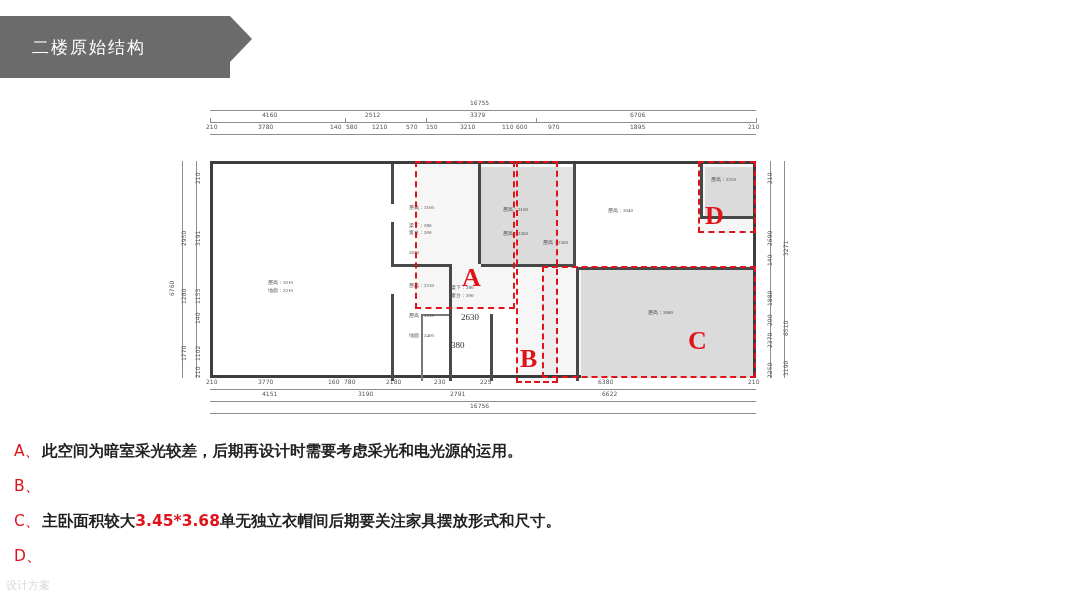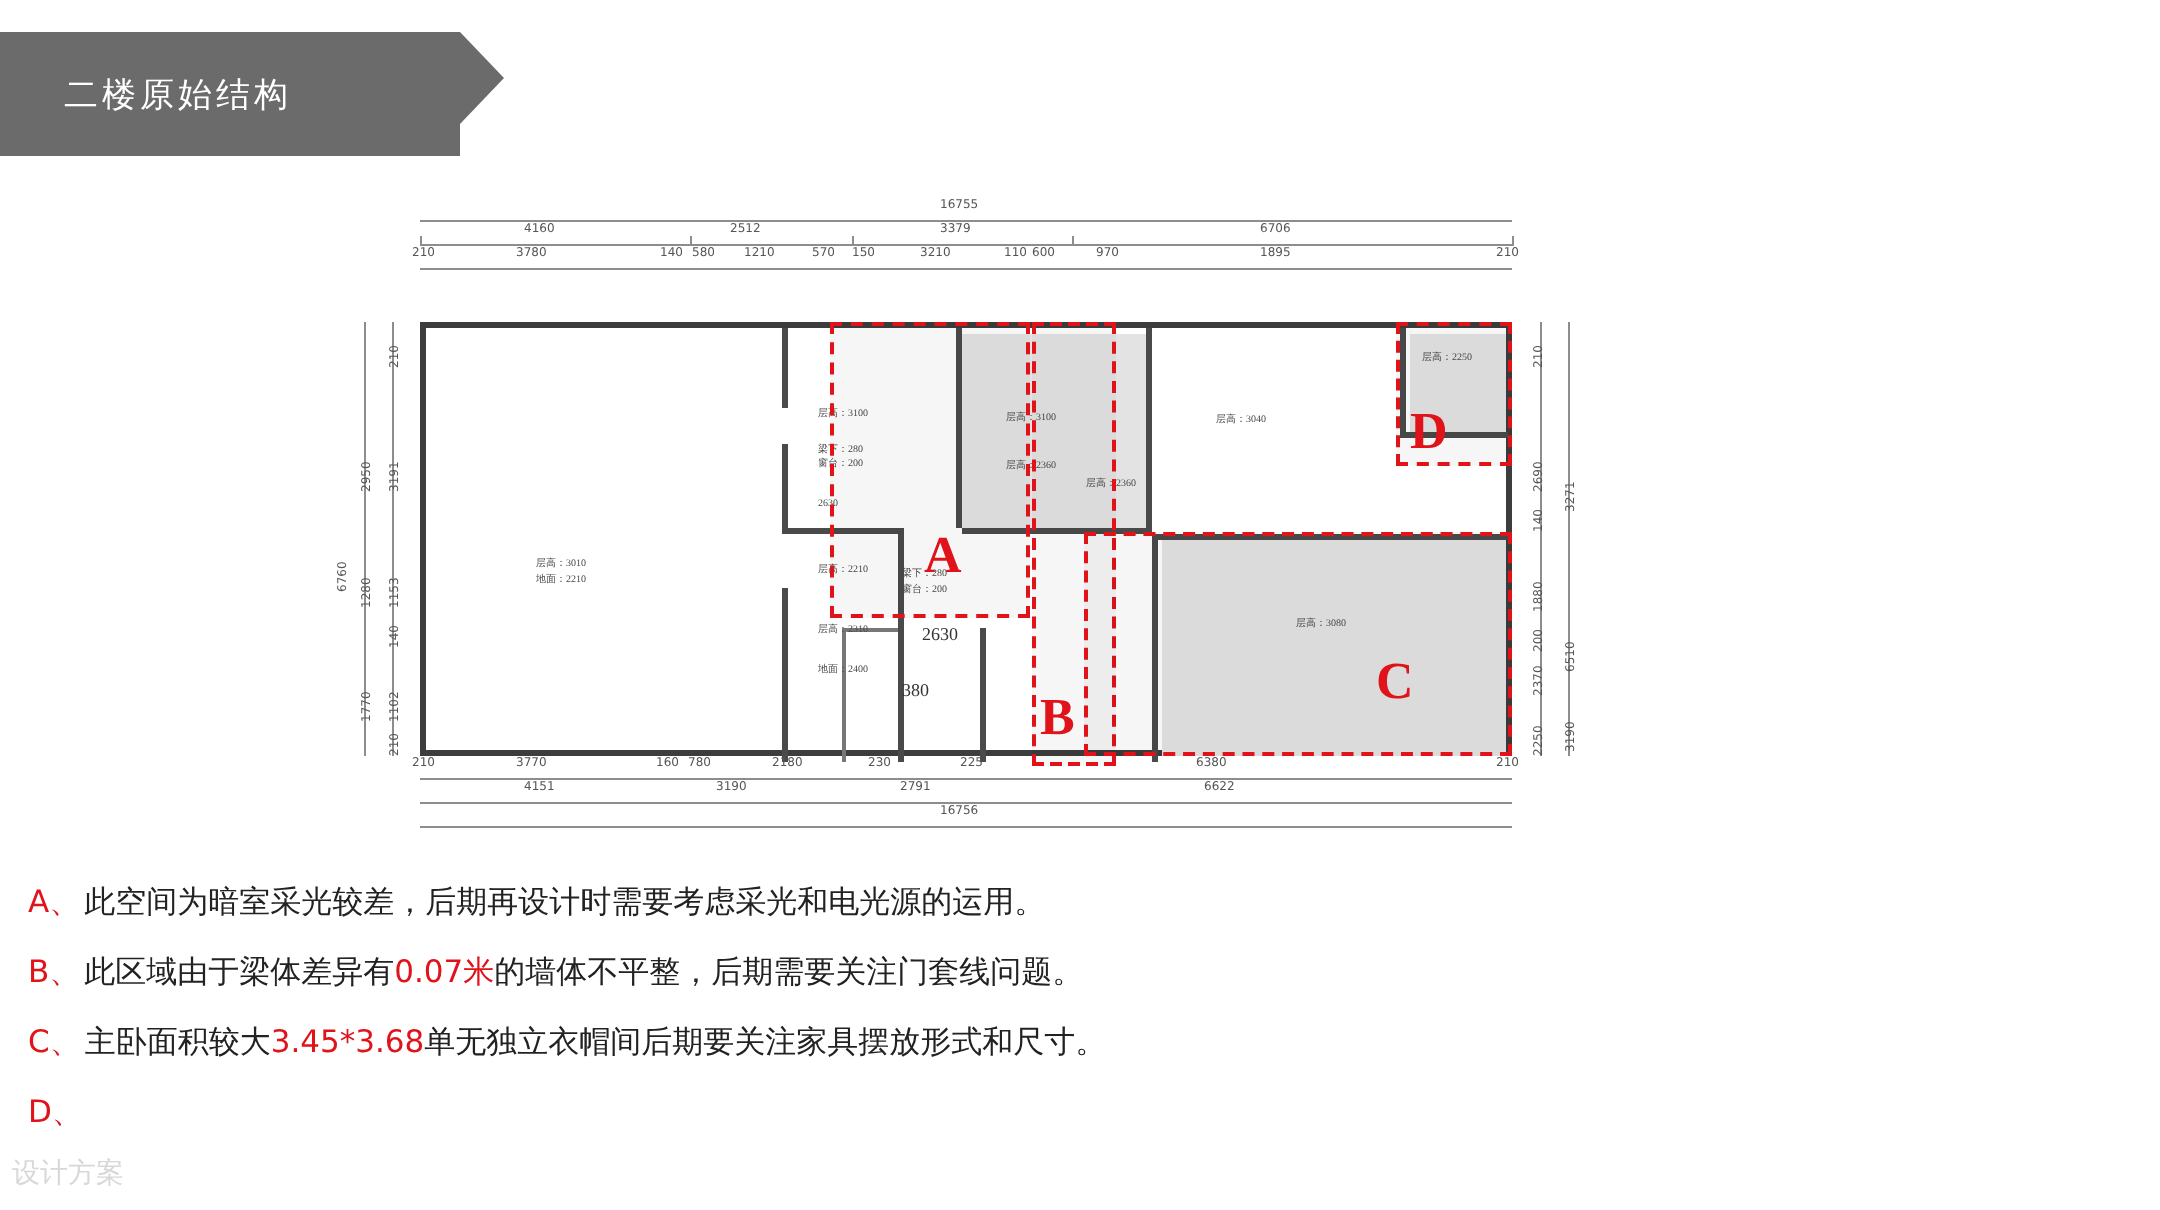--- a/index.html
+++ b/index.html
@@ -152,29 +152,30 @@
     font-family: "DejaVu Sans", sans-serif;
     line-height: 22px;
   }
   .note-key {
     color: #e0121a;
     margin-right: 2px;
     white-space: nowrap;
   }
   .note-text {
     color: #222222;
+    font-weight: bold;
   }
   .note-text .hl {
     color: #e0121a;
   }
   .watermark {
     position: absolute;
     left: 6px;
     top: 578px;
-    font-size: 14px;
+    font-size: 11px;
     color: #d8d8d8;
     font-family: Liberation Serif, serif;
     text-align: right;
   }
 </style>
 </head>
 <body>
 
 <div class="ribbon">
   <span class="ribbon-title">二楼原始结构</span>
@@ -318,23 +319,20 @@
 
   <div class="note">
     <span class="note-key">A、</span>
     <span class="note-text">
       <span>此空间为暗室采光较差，后期再设计时需要考虑采光和电光源的运用。</span><span class="hl"></span><span></span>
     </span>
   </div>
 
   <div class="note">
     <span class="note-key">B、</span>
-    <span class="note-text">
-      <span>此区域由于梁体差异有</span><span class="hl">0.07米</span><span>的墙体不平整，后期需要关注门套线问题。</span>
-    </span>
   </div>
 
   <div class="note">
     <span class="note-key">C、</span>
     <span class="note-text">
       <span>主卧面积较大</span><span class="hl">3.45*3.68</span><span>单无独立衣帽间后期要关注家具摆放形式和尺寸。</span>
     </span>
   </div>
 
   <div class="note">

